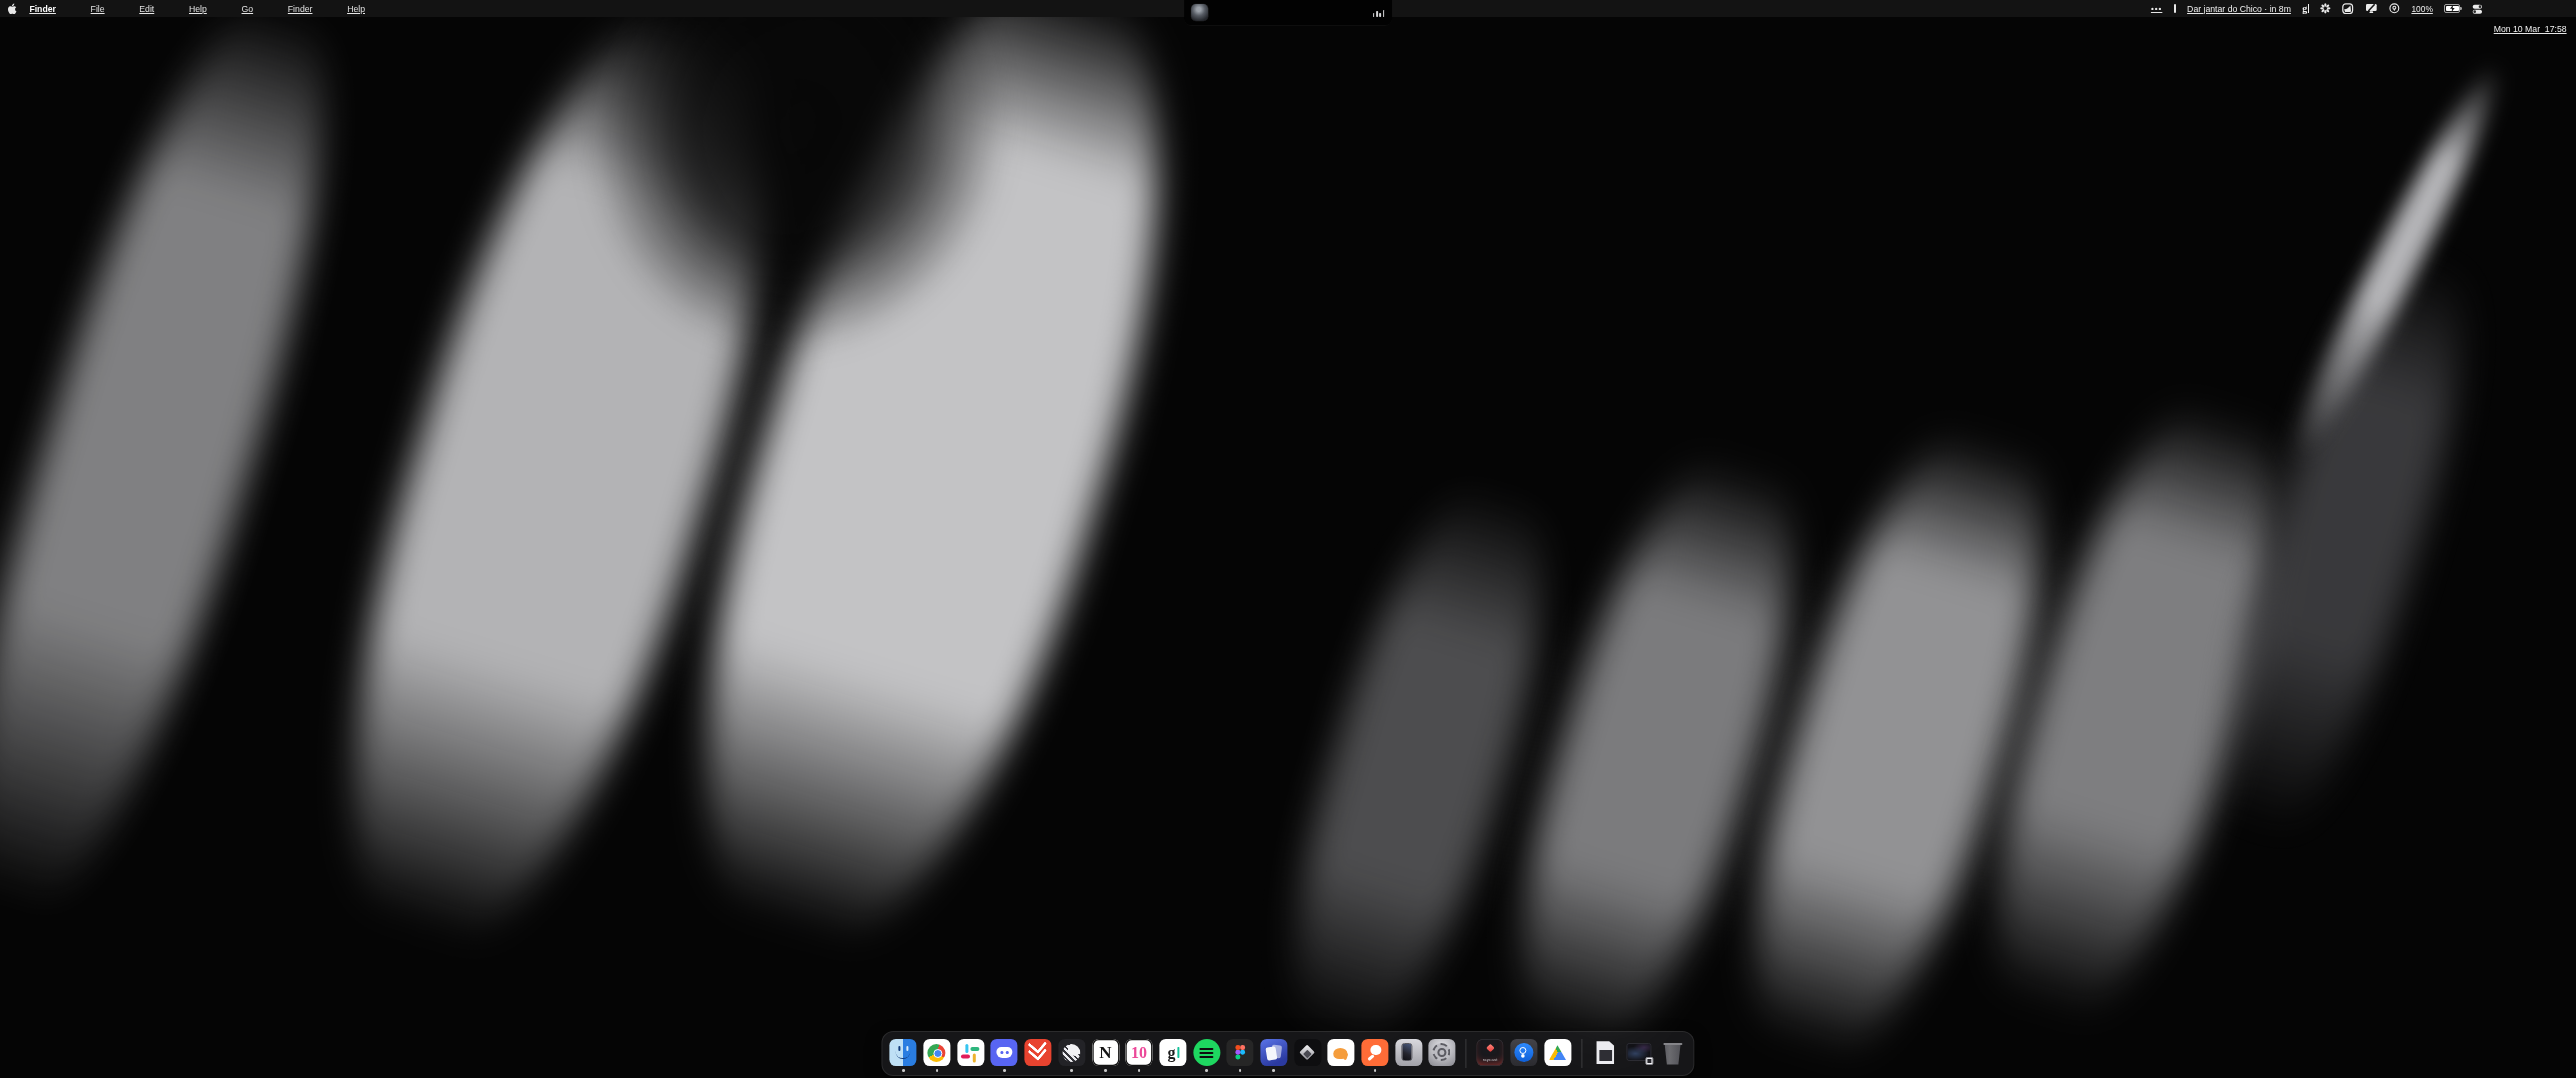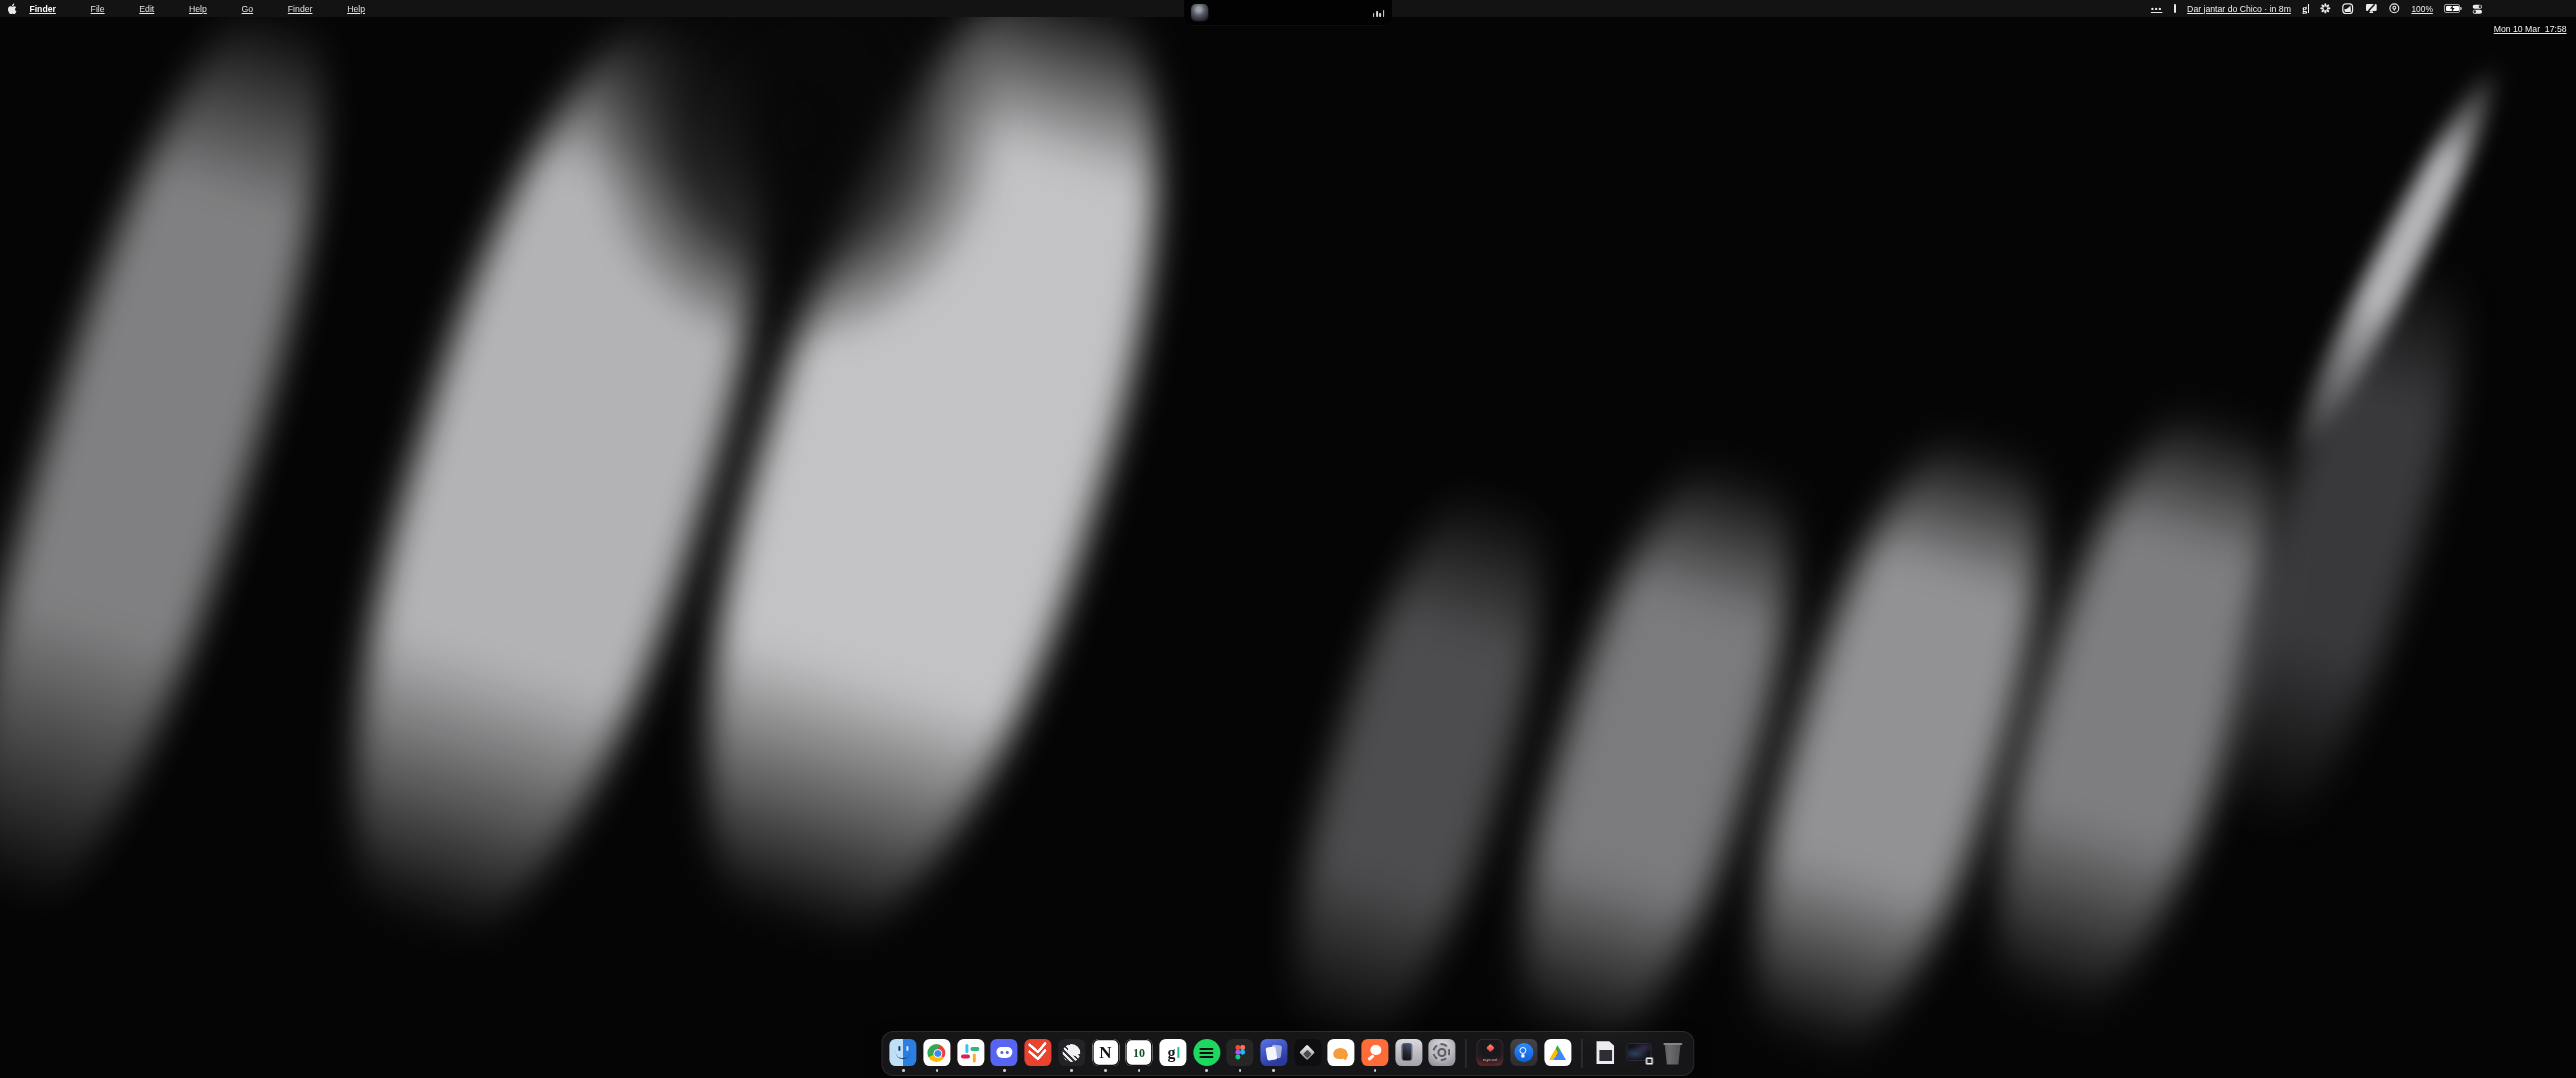--- a/index.html
+++ b/index.html
@@ -115,21 +115,21 @@
   
   .app-icon[data-icon="linear"]{background:#232327;}
   .app-icon[data-icon="linear"]::before{width:18px;height:18px;border-radius:50%;left:4.4px;top:4.4px;
     background:radial-gradient(circle at 68% 28%,#f2f2f4 0 36%,rgba(0,0,0,0) 38%),
       repeating-linear-gradient(45deg,#34343a 0 1.7px,#ececf0 1.7px 4px);}
   
   .app-icon[data-icon="notion"]{background:#fff;box-shadow:inset 0 0 0 1.3px #141414;}
   .app-icon[data-icon="notion"] .glyph{font-family:"Liberation Serif",serif;font-weight:700;font-size:17px;color:#141414;}
   
   .app-icon[data-icon="notion-calendar"]{background:#fff;box-shadow:inset 0 0 0 1.3px #141414;}
-  .app-icon[data-icon="notion-calendar"] .glyph{font-family:"Liberation Serif",serif;font-weight:700;font-size:12px;color:#14532d;}
+  .app-icon[data-icon="notion-calendar"] .glyph{font-family:"Liberation Serif",serif;font-weight:700;font-size:16px;color:#ec4899;}
   
   .app-icon[data-icon="grammarly"]{background:#fff;}
   .app-icon[data-icon="grammarly"] .glyph{font-family:"Liberation Serif",serif;font-weight:700;font-size:16px;color:#1b1b1b;margin-right:2.7px;}
   .app-icon[data-icon="grammarly"]::after{width:1.7px;height:11.4px;background:#15C39A;border-radius:0.7px;right:7.4px;top:7.4px;}
   
   .app-icon[data-icon="spotify"]{background:#1ED760;border-radius:50%;}
   .app-icon[data-icon="spotify"]::before{width:13.4px;height:2px;border-radius:1.3px;background:#0e0e0e;left:6.7px;top:8.7px;
     box-shadow:0 4px 0 #0e0e0e,0 8px 0 #0e0e0e;}
   
   .app-icon[data-icon="figma"]{background:#262626;}

